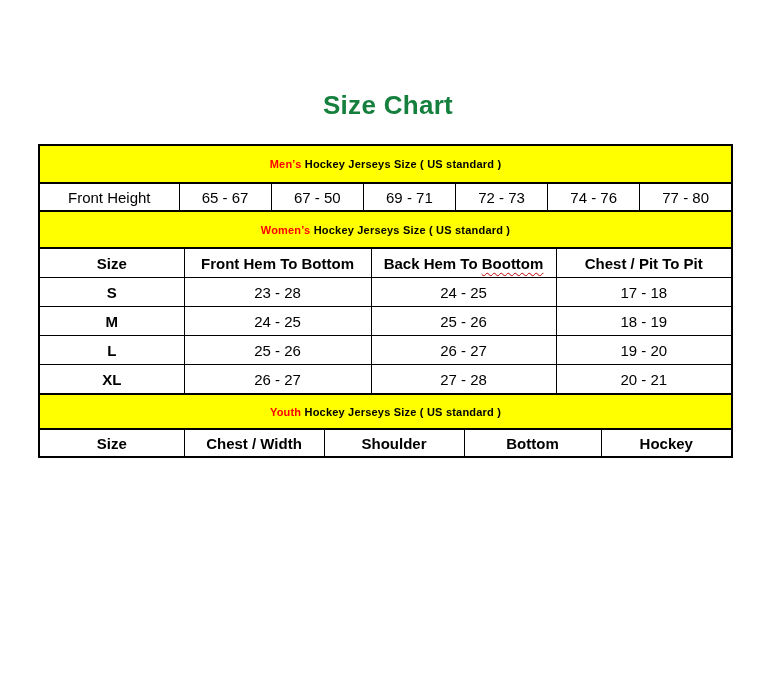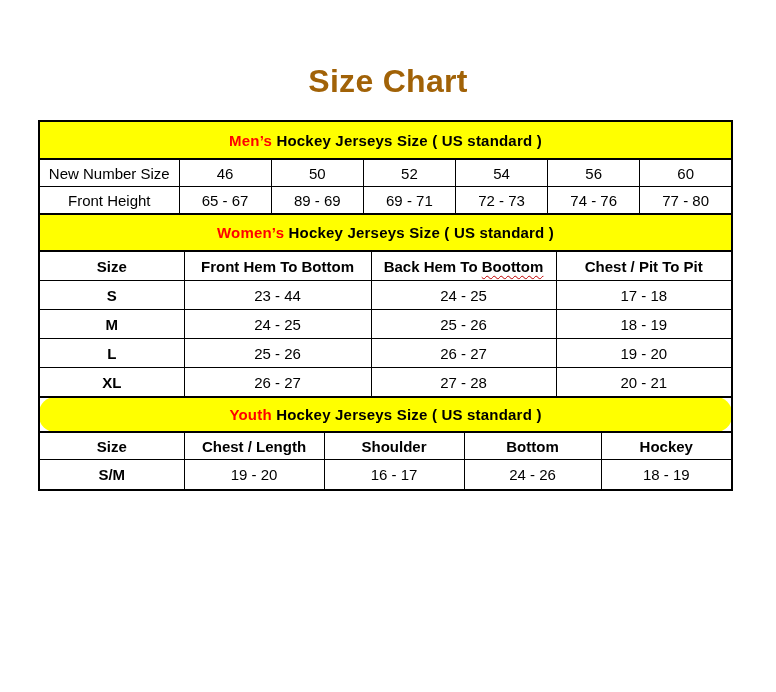--- a/index.html
+++ b/index.html
@@ -7,26 +7,26 @@
     padding: 0;
     background: #ffffff;
     width: 776px;
     height: 692px;
     font-family: "Liberation Sans", sans-serif;
     color: #000;
   }
   .page { width: 776px; height: 692px; overflow: hidden; }
   .title {
     margin: 0;
-    padding-top: 62px;
+    padding-top: 86px;
     text-align: center;
-    font-size: 32px;
+    font-size: 26px;
     line-height: 38px;
     font-weight: bold;
-    color: #a16207;
+    color: #15803d;
     letter-spacing: 0.3px;
   }
   .tables { width: 695px; margin: 20px 0 0 38px; }
   table.size-table {
     border-collapse: collapse;
     table-layout: fixed;
     width: 695px;
     border: 2px solid #000;
   }
   table.t-womens, table.t-youth { margin-top: -2px; }
@@ -35,41 +35,41 @@
     text-align: center;
     vertical-align: middle;
     font-size: 15px;
     padding: 0 2px;
     overflow: hidden;
     white-space: nowrap;
   }
   .section-row td {
     background: #FFFF00;
     border: 2px solid #000;
-    font-size: 15px;
+    font-size: 11px;
     font-weight: bold;
     letter-spacing: 0.2px;
   }
   .accent { color: #FF0000; }
   .hdr td { font-weight: bold; }
   .lbl-b { font-weight: bold; }
   .lbl-r { font-weight: normal; }
   .wavy {
     text-decoration-line: underline;
     text-decoration-style: wavy;
     text-decoration-color: #C00000;
     text-decoration-thickness: 1px;
     text-underline-offset: 3px;
   }
   
   .t-mens td { height: 26px; }
   .t-mens .section-row td { height: 36px; }
   .t-womens td { height: 28px; }
   .t-womens .section-row td { height: 35px; }
-  .t-youth td { height: 29px; border-radius: 16px; }
+  .t-youth td { height: 29px; }
   .t-youth .hdr td { height: 26px; }
   .t-youth .section-row td { height: 33px; }
   
   .t-mens col.c-label { width: 140px; }
   .t-womens col.cw0 { width: 145px; }
   .t-womens col.cw1 { width: 187px; }
   .t-womens col.cw2 { width: 185px; }
   .t-youth col.cy0 { width: 145px; }
   .t-youth col.cy1 { width: 140px; }
   .t-youth col.cy2 { width: 140px; }
@@ -92,32 +92,23 @@
           <col>
           <col>
           <col>
           <col>
       </colgroup>
       <tbody>
       <tr class="section-row">
         <td colspan="7"><span class="accent">Men’s</span><span> Hockey Jerseys Size ( US standard )</span></td>
       </tr>
       <tr class="data">
-        <td class="lbl-r">New Number Size</td>
-        <td>46</td>
-        <td>50</td>
-        <td>52</td>
-        <td>54</td>
-        <td>56</td>
-        <td>60</td>
-      </tr>
-      <tr class="data">
         <td class="lbl-r">Front Height</td>
         <td>65 - 67</td>
-        <td>89 - 69</td>
+        <td>67 - 50</td>
         <td>69 - 71</td>
         <td>72 - 73</td>
         <td>74 - 76</td>
         <td>77 - 80</td>
       </tr>
       </tbody>
     </table>
 
     <table class="size-table t-womens">
       <colgroup>
@@ -131,21 +122,21 @@
         <td colspan="4"><span class="accent">Women’s</span><span> Hockey Jerseys Size ( US standard )</span></td>
       </tr>
       <tr class="hdr">
         <td>Size</td>
         <td>Front Hem To Bottom</td>
         <td><span>Back Hem To </span><span class="wavy">Boottom</span></td>
         <td>Chest / Pit To Pit</td>
       </tr>
       <tr class="data">
         <td class="lbl-b">S</td>
-        <td>23 - 44</td>
+        <td>23 - 28</td>
         <td>24 - 25</td>
         <td>17 - 18</td>
       </tr>
       <tr class="data">
         <td class="lbl-b">M</td>
         <td>24 - 25</td>
         <td>25 - 26</td>
         <td>18 - 19</td>
       </tr>
       <tr class="data">
@@ -170,29 +161,22 @@
           <col class="cy2">
           <col class="cy3">
           <col>
       </colgroup>
       <tbody>
       <tr class="section-row">
         <td colspan="5"><span class="accent">Youth</span><span> Hockey Jerseys Size ( US standard )</span></td>
       </tr>
       <tr class="hdr">
         <td>Size</td>
-        <td>Chest / Length</td>
+        <td>Chest / Width</td>
         <td>Shoulder</td>
         <td>Bottom</td>
         <td>Hockey</td>
-      </tr>
-      <tr class="data">
-        <td class="lbl-b">S/M</td>
-        <td>19 - 20</td>
-        <td>16 - 17</td>
-        <td>24 - 26</td>
-        <td>18 - 19</td>
       </tr>
       </tbody>
     </table>
 
   </div>
 </div>
 
 </body></html>

